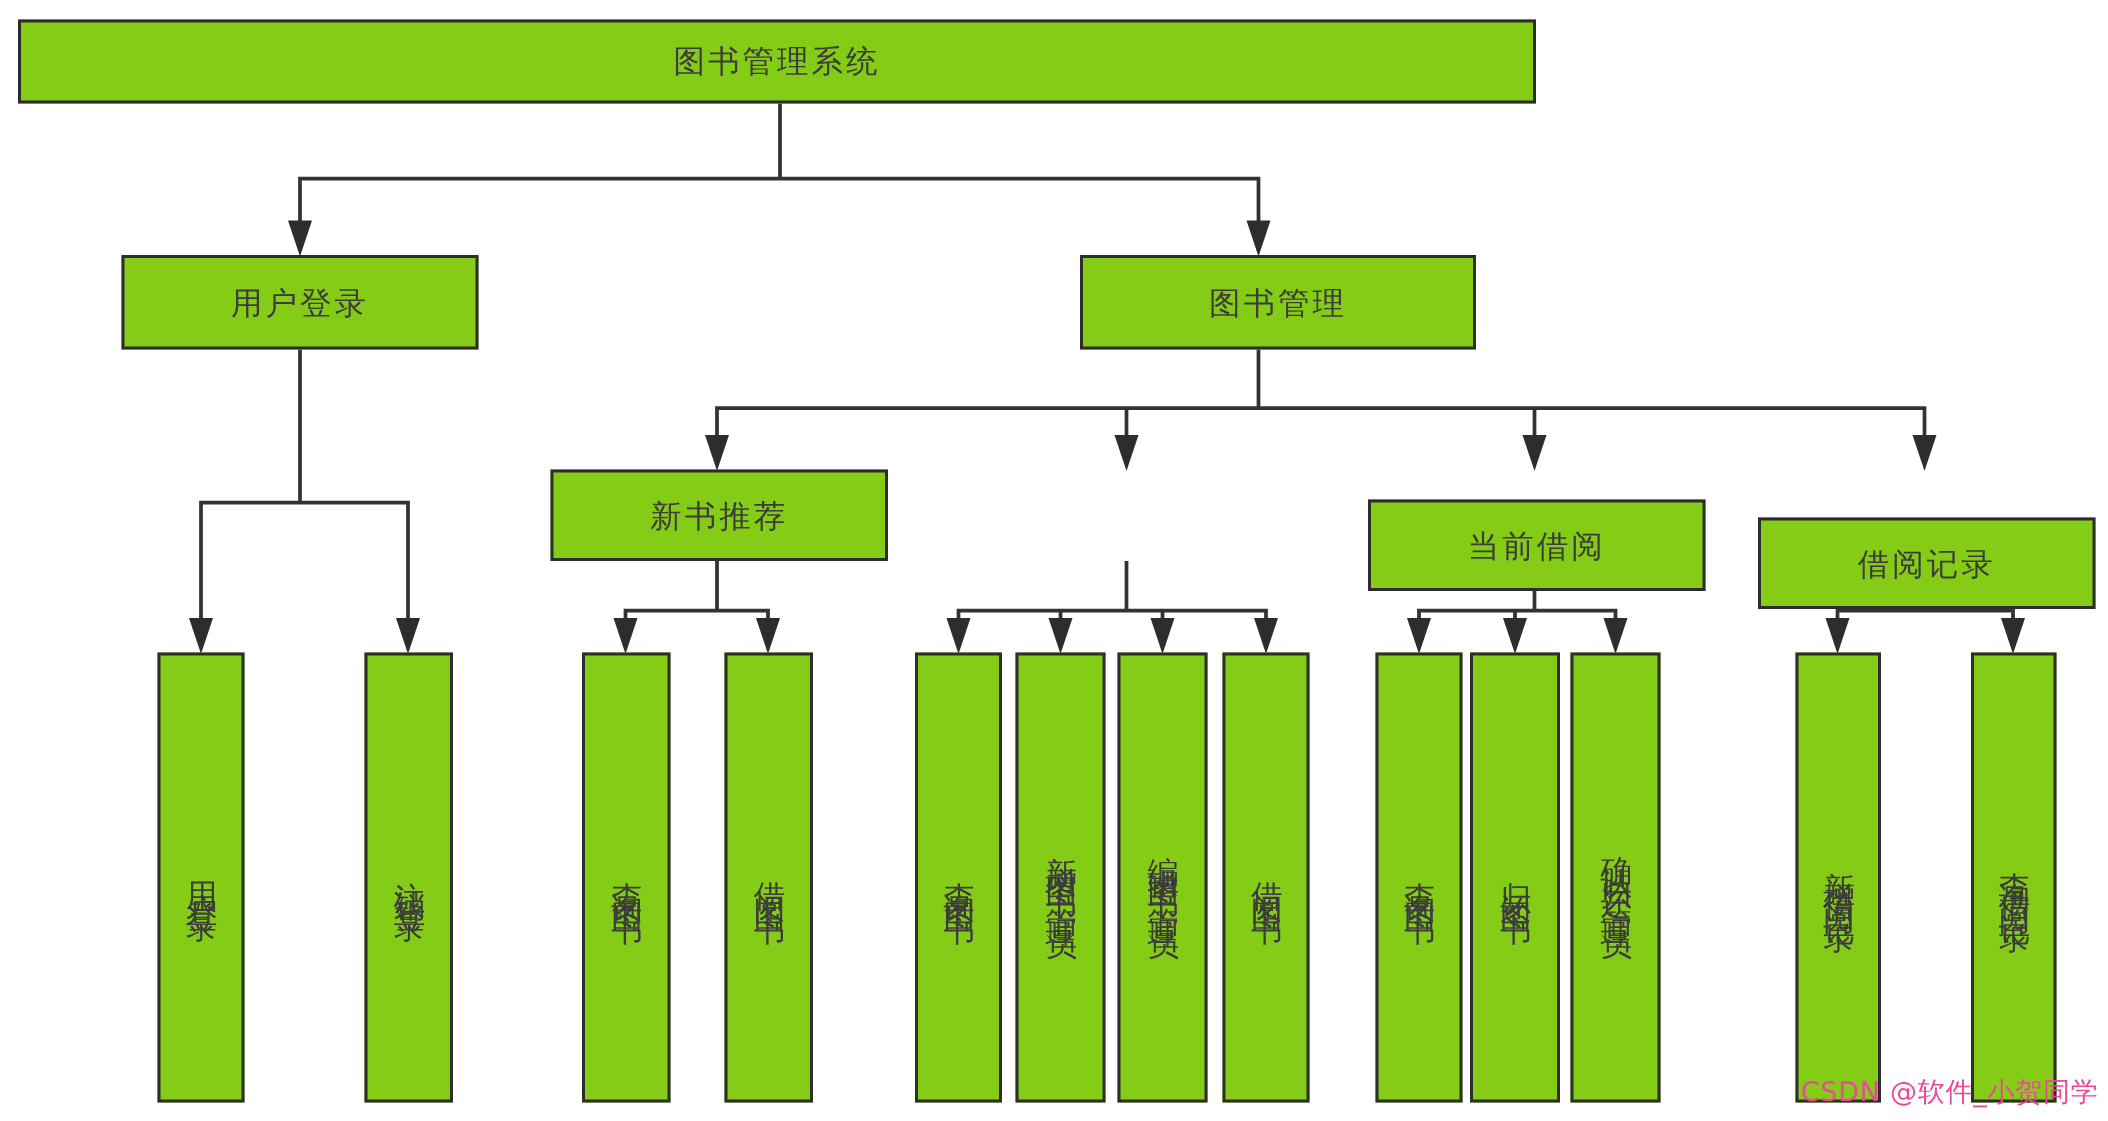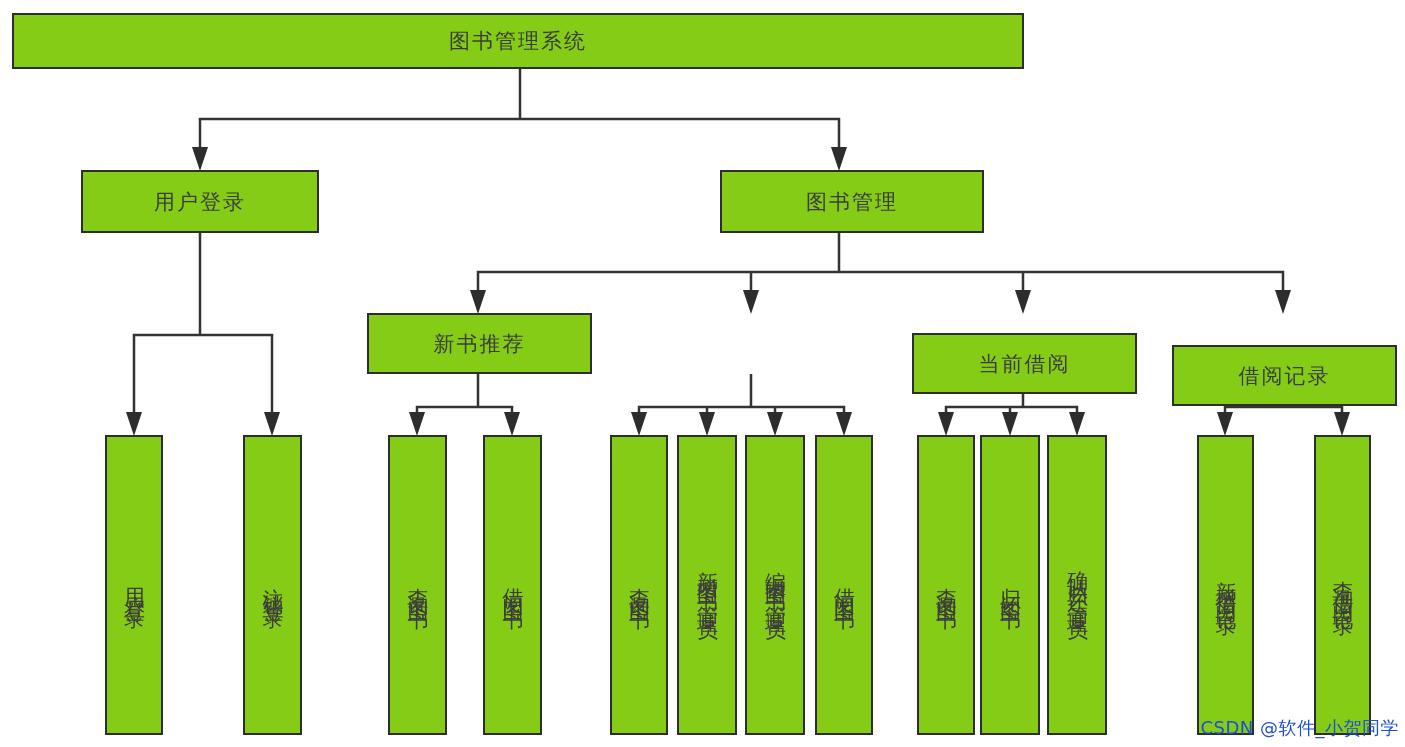--- a/index.html
+++ b/index.html
@@ -66,21 +66,21 @@
   .lf-10 { left: 980px;  width: 60px; }
   .lf-11 { left: 1047px; width: 60px; }
   .lf-12 { left: 1197px; width: 57px; }
   .lf-13 { left: 1314px; width: 57px; }
   .watermark {
     position: absolute;
     right: 6px;
     bottom: 7px;
     font-size: 18px;
     letter-spacing: 0.5px;
-    color: #1d4ed8;
+    color: #ec4899;
     z-index: 3;
     white-space: nowrap;
   }
 </style>
 </head>
 <body>
 
 <div class="canvas">
 
   <svg class="connectors" viewBox="0 0 1405 747" xmlns="http://www.w3.org/2000/svg">

